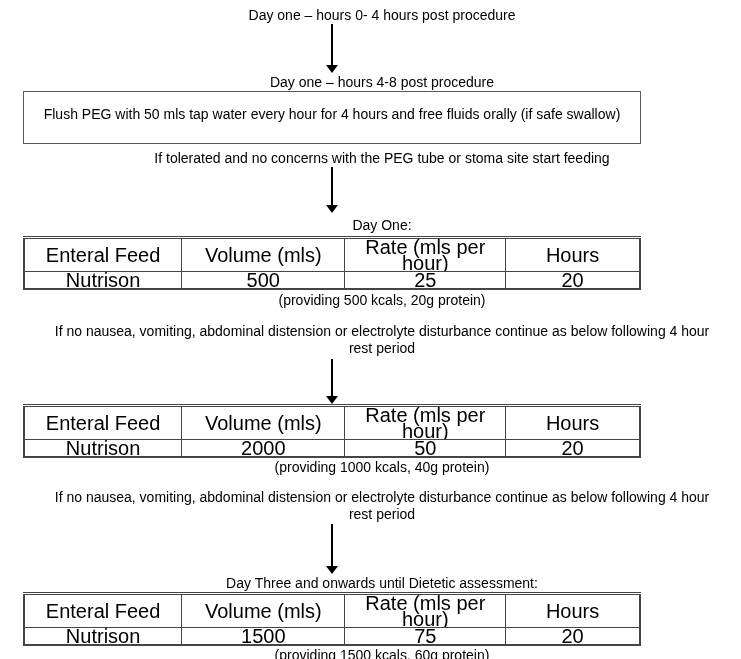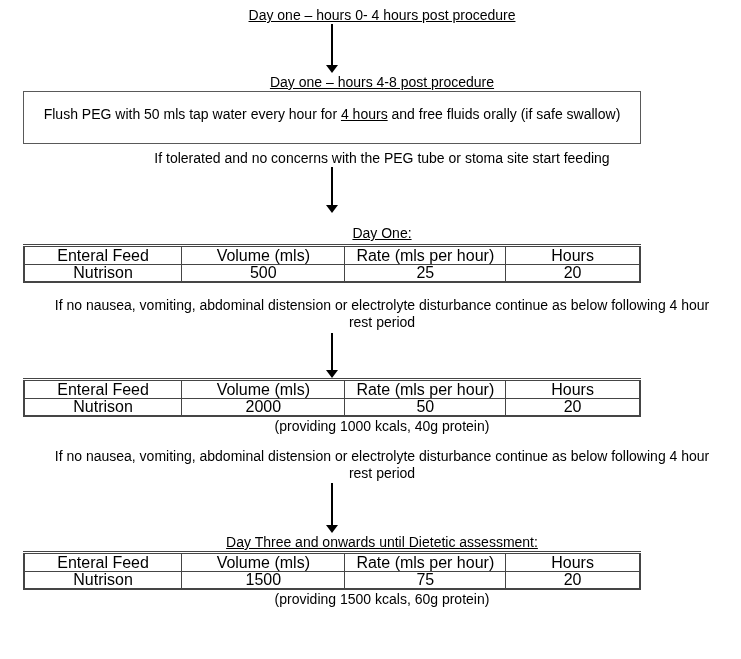--- a/index.html
+++ b/index.html
@@ -3,21 +3,21 @@
 <meta charset="utf-8">
 <style>
   html, body { margin: 0; padding: 0; background: #ffffff; }
   body {
     width: 741px; height: 659px; overflow: hidden;
     font-family: "Liberation Sans", sans-serif;
     font-size: 14px; line-height: 17px; color: #000000;
     position: relative;
   }
   .centered { margin-left: 23px; width: 718px; text-align: center; }
-  .u { text-decoration: underline; }
+  .u { }
   .b { font-weight: normal; }
 
   
   .box {
     box-sizing: border-box;
     margin-left: 23px; width: 618px;
     border: 1.5px solid #595959;
     background: #ffffff;
   }
   .box-nil { height: 34px; position: relative; }
@@ -39,30 +39,30 @@
   table.day-table {
     margin-left: 23px; width: 618px;
     border-collapse: collapse; table-layout: fixed;
     border: 2px solid #454545;
     border-top: 3px double #454545;
   }
   table.day-table td {
     border: 1px solid #454545;
     text-align: center; vertical-align: middle;
     padding: 0; height: 16px; overflow: hidden;
-    font-size: 16px; line-height: 16px;
+    font-size: 20px; line-height: 16px;
   }
   table.day-table tr.hdr td { height: 17px; }
 
   
   .mt-t1   { margin-top: 7px; }
   .mt-box1 { margin-top: 0; }
   .mt-t2   { margin-top: 1px; }
   .mt-bold { margin-top: 6px; }
-  .mt-d1t  { margin-top: 12px; }
+  .mt-d1t  { margin-top: 4px; }
   .mt-tbl1 { margin-top: 2px; }
   .mt-prov1{ margin-top: 2px; }
   .mt-n1   { margin-top: 14px; }
   .mt-a3   { margin-top: 2px; }
   .mt-d2t  { margin-top: 2px; }
   .mt-prov2{ margin-top: 1px; }
   .mt-n2   { margin-top: 13px; }
   .mt-a4   { margin-top: 1px; }
   .mt-d3t  { margin-top: 1px; }
   .mt-prov3{ margin-top: 1px; }
@@ -107,20 +107,21 @@
       <td>Hours</td>
     </tr>
     <tr>
       <td>Nutrison</td>
       <td>500</td>
       <td>25</td>
       <td>20</td>
     </tr>
   </tbody>
     </table>
+  <div class="centered mt-prov1">(providing 500 kcals, 20g protein)</div>
 
   <div class="centered mt-n1">
     <div>If no nausea, vomiting, abdominal distension or electrolyte disturbance continue as below following 4 hour</div>
     <div>rest period</div>
   </div>
 
   <div class="arrow a3 mt-a3">
     <span class="arrow-shaft"></span>
     <span class="arrow-head"></span>
   </div>

